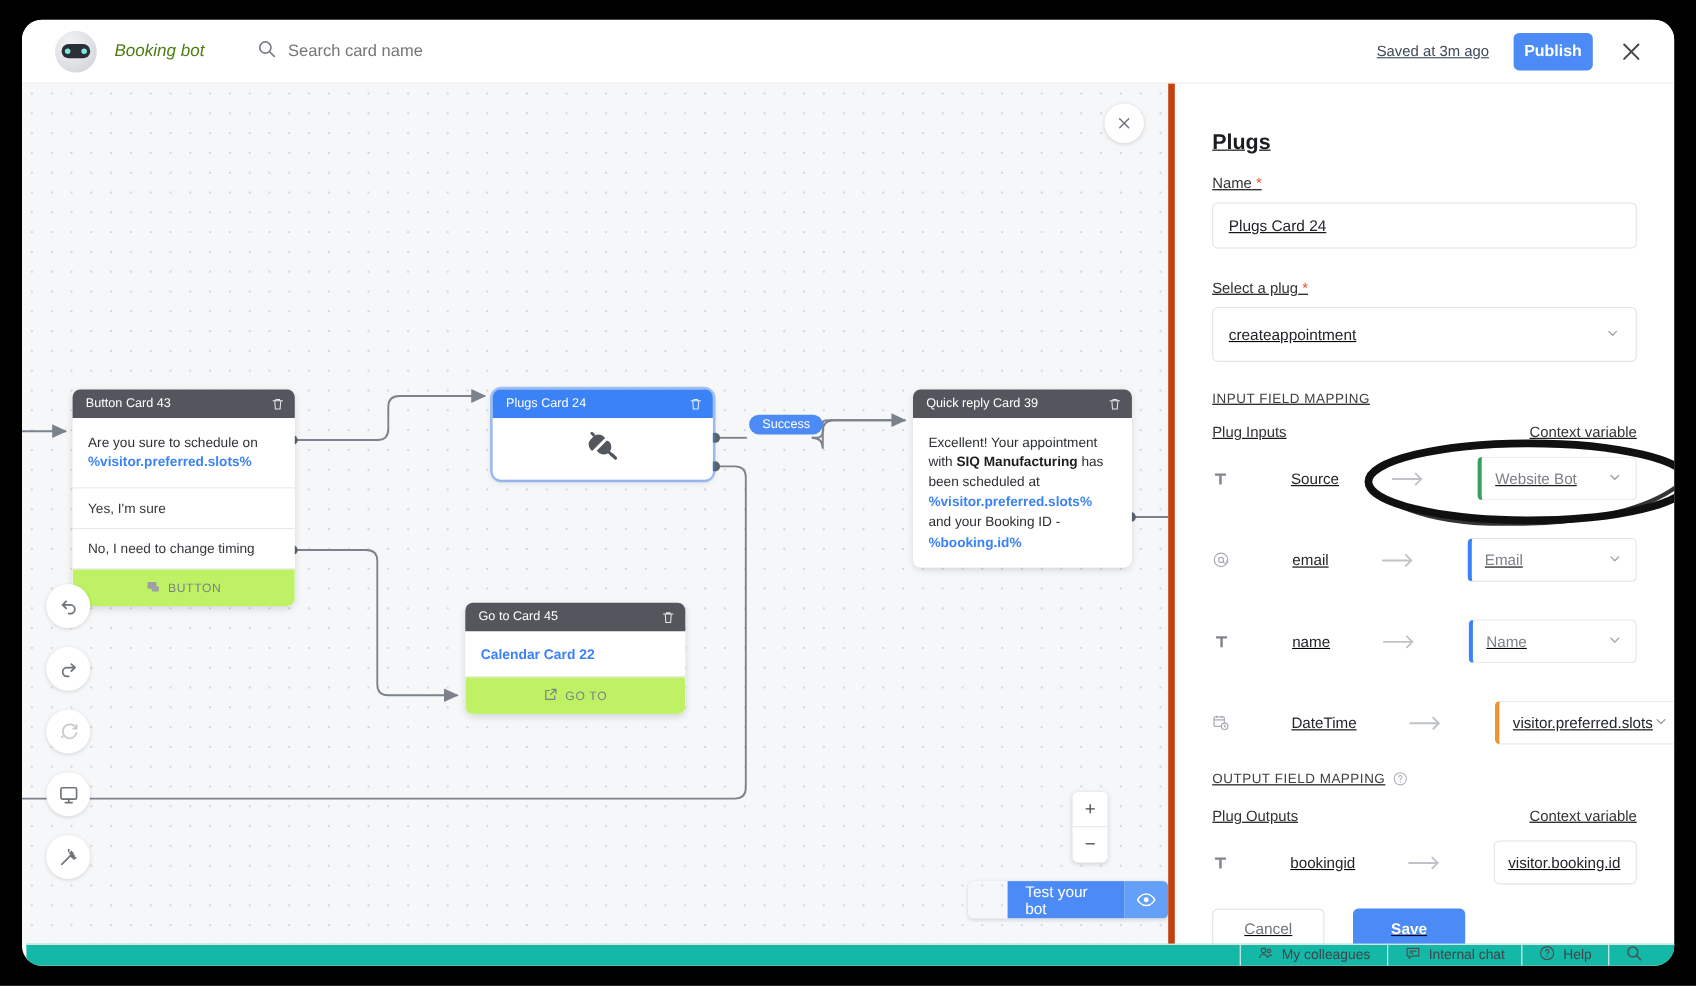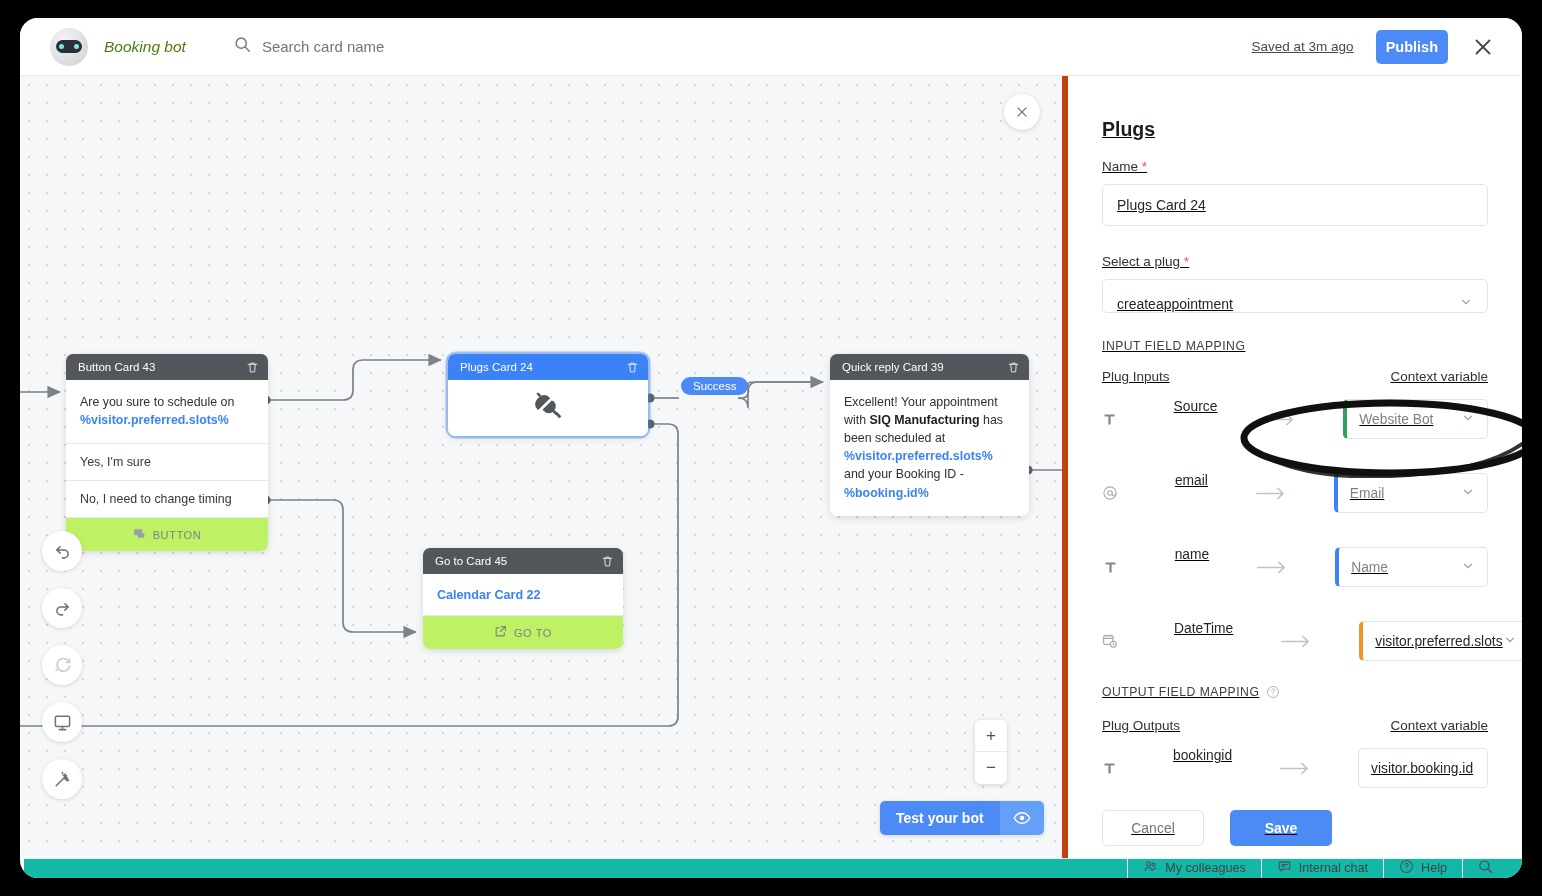--- a/index.html
+++ b/index.html
@@ -139,22 +139,22 @@
     font-size: 17px; color: #4a4d52; cursor: pointer;
   }
   #zoomctl div:first-child { border-bottom: 1px solid #e8e9eb; }
 
   
   #testbot {
     position: absolute; left: 860px; top: 725px; height: 34px;
     display: flex; border-radius: 5px; overflow: hidden; cursor: pointer;
     box-shadow: 0 1px 4px rgba(0,0,0,.14);
   }
-  #testbot .lbl { background: #4c8bf5; color: #fff; font-size: 14px; font-weight: 700;
-                  padding: 0 16px; display: flex; align-items: center; }
+  #testbot .lbl { background: #4c8bf5; color: #fff; font-size: 14px; font-weight: 400;
+                  padding: 0 16px; display: flex; align-items: center; margin-left: 36px; }
   #testbot .eyebtn { background: #64a0f7; width: 44px; display: flex; align-items: center; justify-content: center; }
 
   
   #panel {
     position: absolute; left: 1042px; top: 58px;
     width: 460px; height: 782px; background: #fff;
     border-left: 6px solid #c2410c;
     padding: 0 34px;
     overflow: hidden;
     text-decoration: underline;
@@ -162,33 +162,33 @@
   #panel-title { font-size: 19.5px; font-weight: 700; color: #1a1c1f; margin-top: 42px; }
   .fld-label { font-size: 13.5px; color: #2f3337; margin-top: 18px; }
   .req { color: #e8543a; }
   .txtinput {
     margin-top: 10px; height: 42px; width: 100%;
     border: 1px solid #e1e3e6; border-radius: 5px;
     display: flex; align-items: center; padding: 0 14px;
     font-size: 14px; color: #22252a;
   }
   .selbox {
-    margin-top: 10px; height: 34px; width: 100%;
+    margin-top: 10px; height: 50px; width: 100%;
     border: 1px solid #e1e3e6; border-radius: 5px;
-    display: flex; align-items: flex-end; padding: 0 14px;
+    display: flex; align-items: center; padding: 0 14px;
     font-size: 14px; color: #22252a; cursor: pointer;
   }
   .selbox .chev { margin-left: auto; color: #9aa0a6; }
   .section-cap {
     margin-top: 26px; font-size: 12.2px; letter-spacing: .5px; color: #404040;
     display: flex; align-items: flex-start; gap: 7px;
   }
   .colhead { margin-top: 16px; display: flex; font-size: 13.5px; color: #2f3337; }
   .colhead .right { margin-left: auto; }
-  .maprow { margin-top: 15px; display: flex; height: 40px; gap: 48px; }
+  .maprow { margin-top: 15px; display: flex; align-items: center; height: 40px; gap: 48px; }
   .maprow .ico { width: 24px; color: #82868c; display: flex; align-items: center; justify-content: center; }
   .maprow .pname { font-size: 13.8px; color: #23262a; margin-left: 8px; }
   .maprow .arrow { margin-left: auto; color: #bfc3c8; width: 42px; display: flex; align-items: center; justify-content: center; }
   .ctxsel {
     width: 207px; height: 40px; border: 1px solid #e1e3e6; border-radius: 5px;
     border-left-width: 4px; display: flex; align-items: center; padding: 0 12px;
     font-size: 13.8px; color: #4a4e53; cursor: pointer;
   }
   .ctxsel .chev { margin-left: auto; color: #9aa0a6; }
   .ctxplain {

